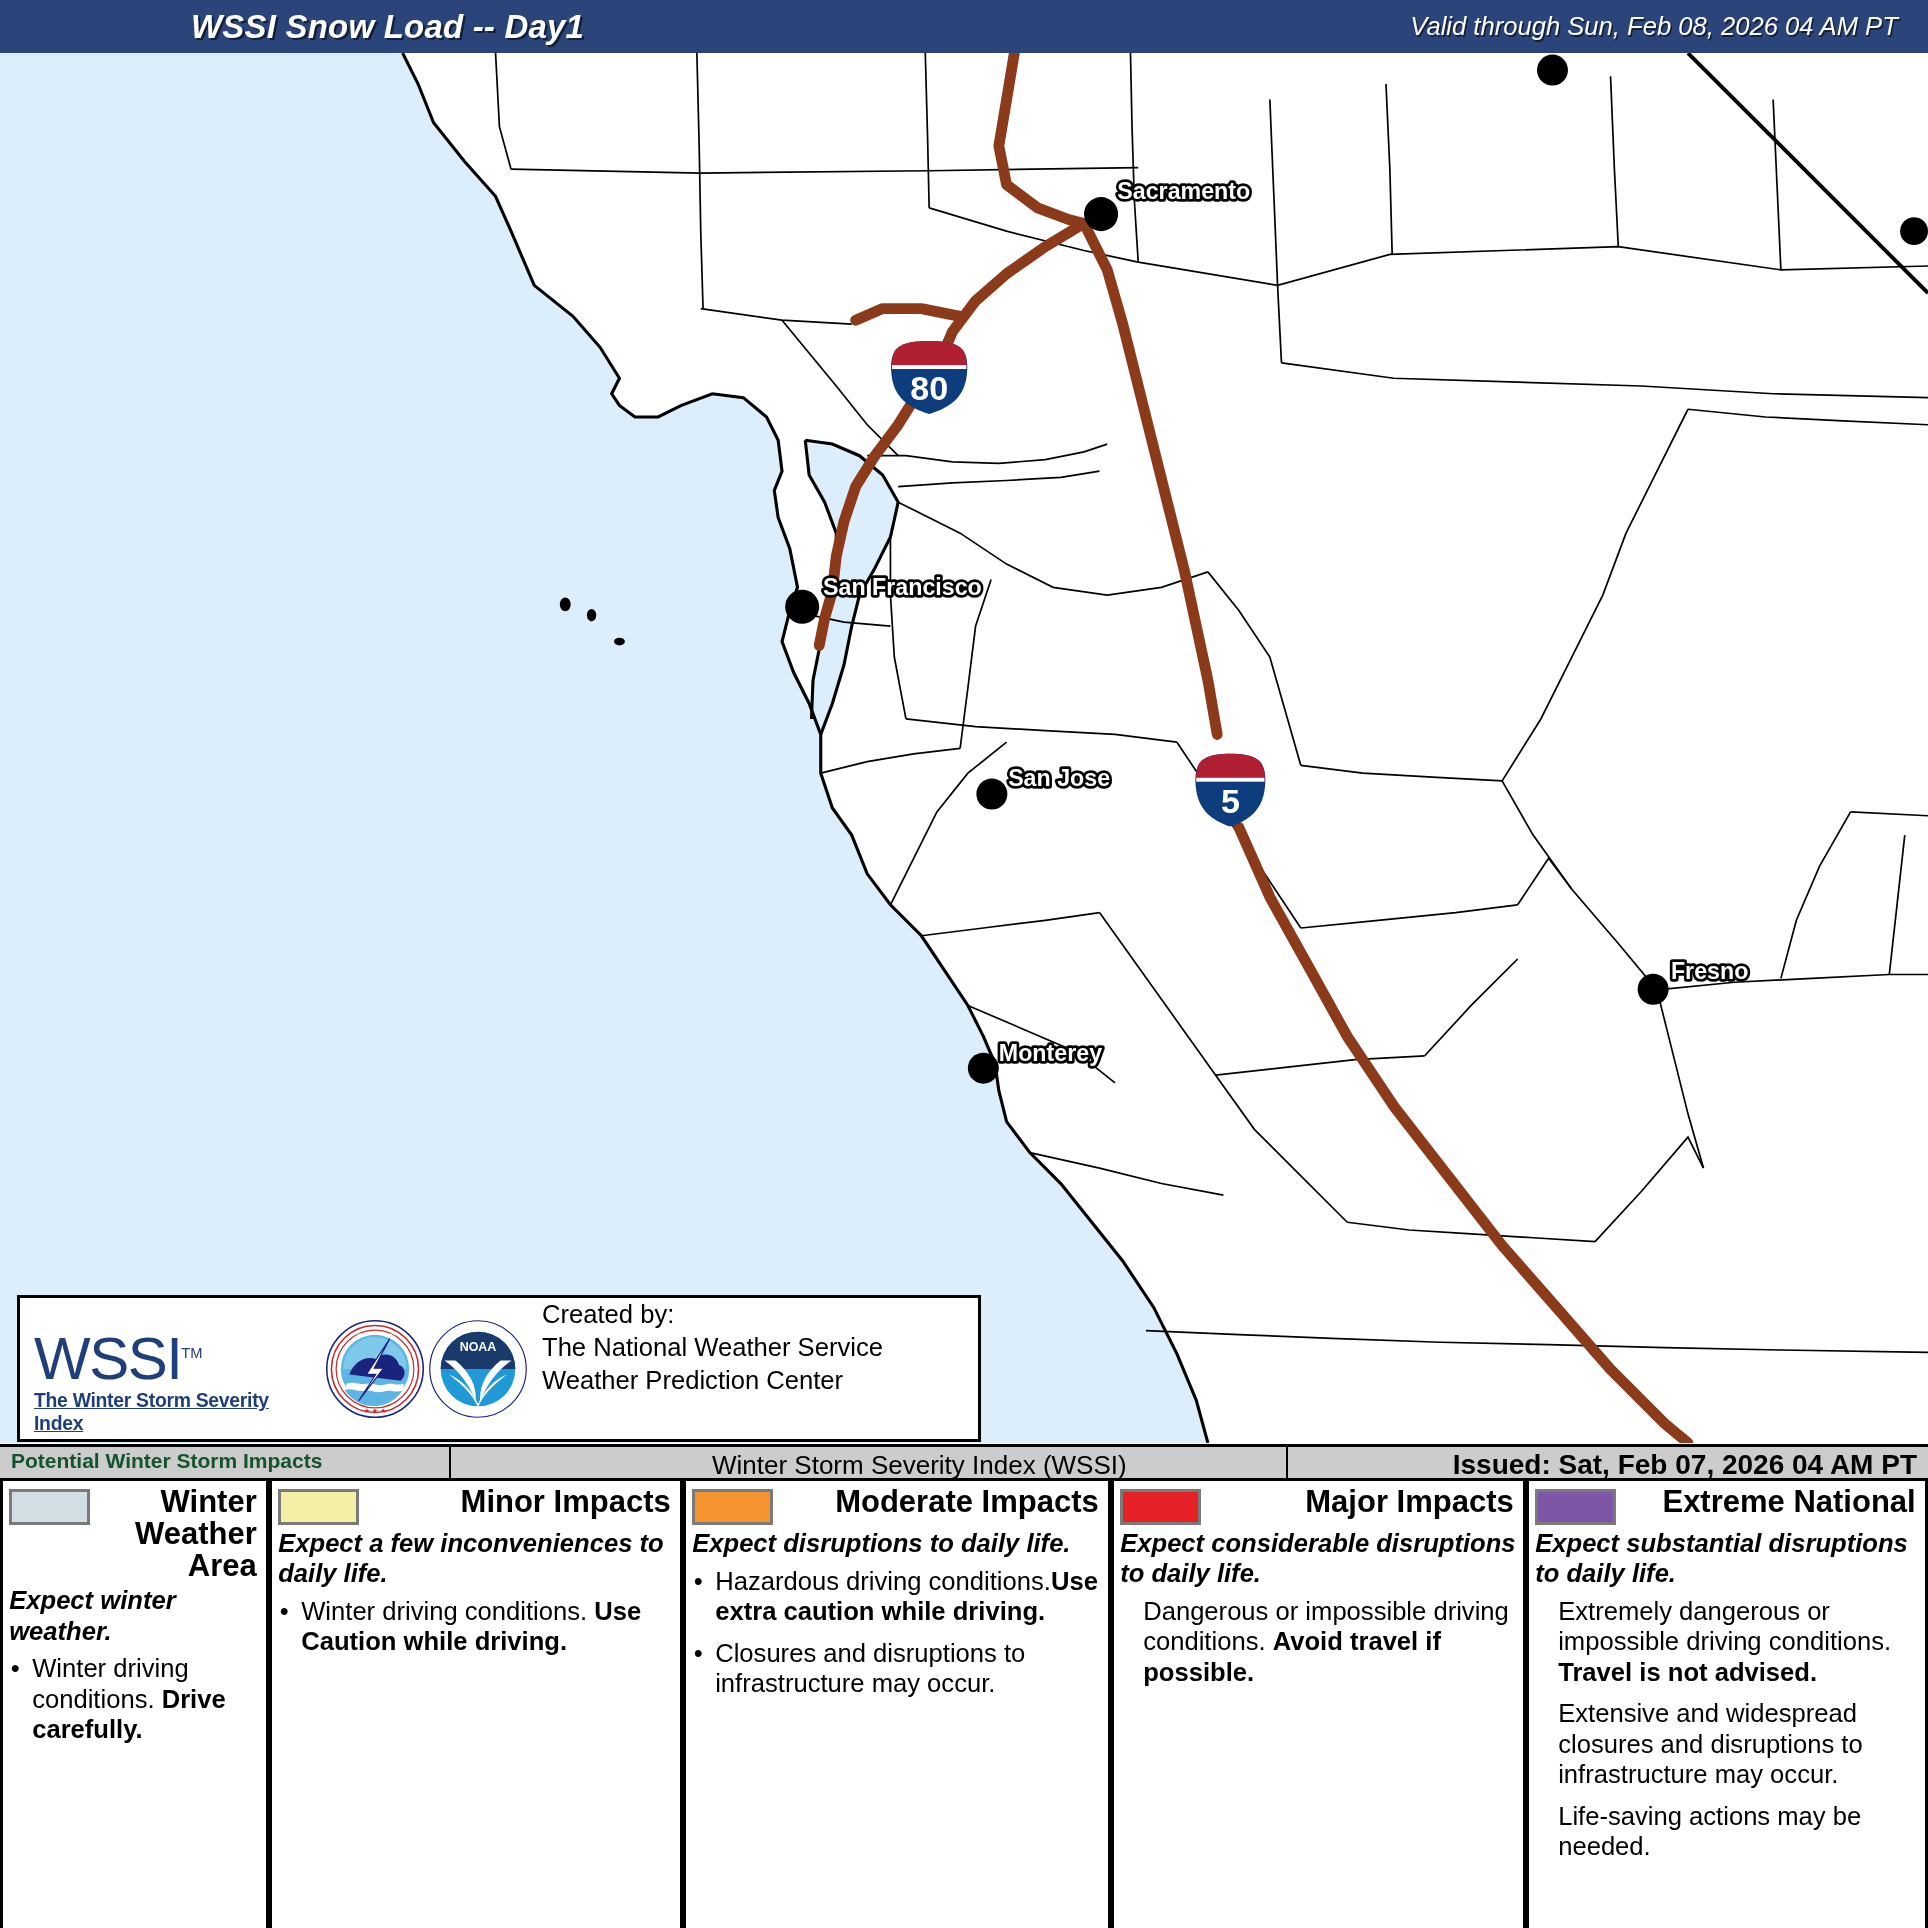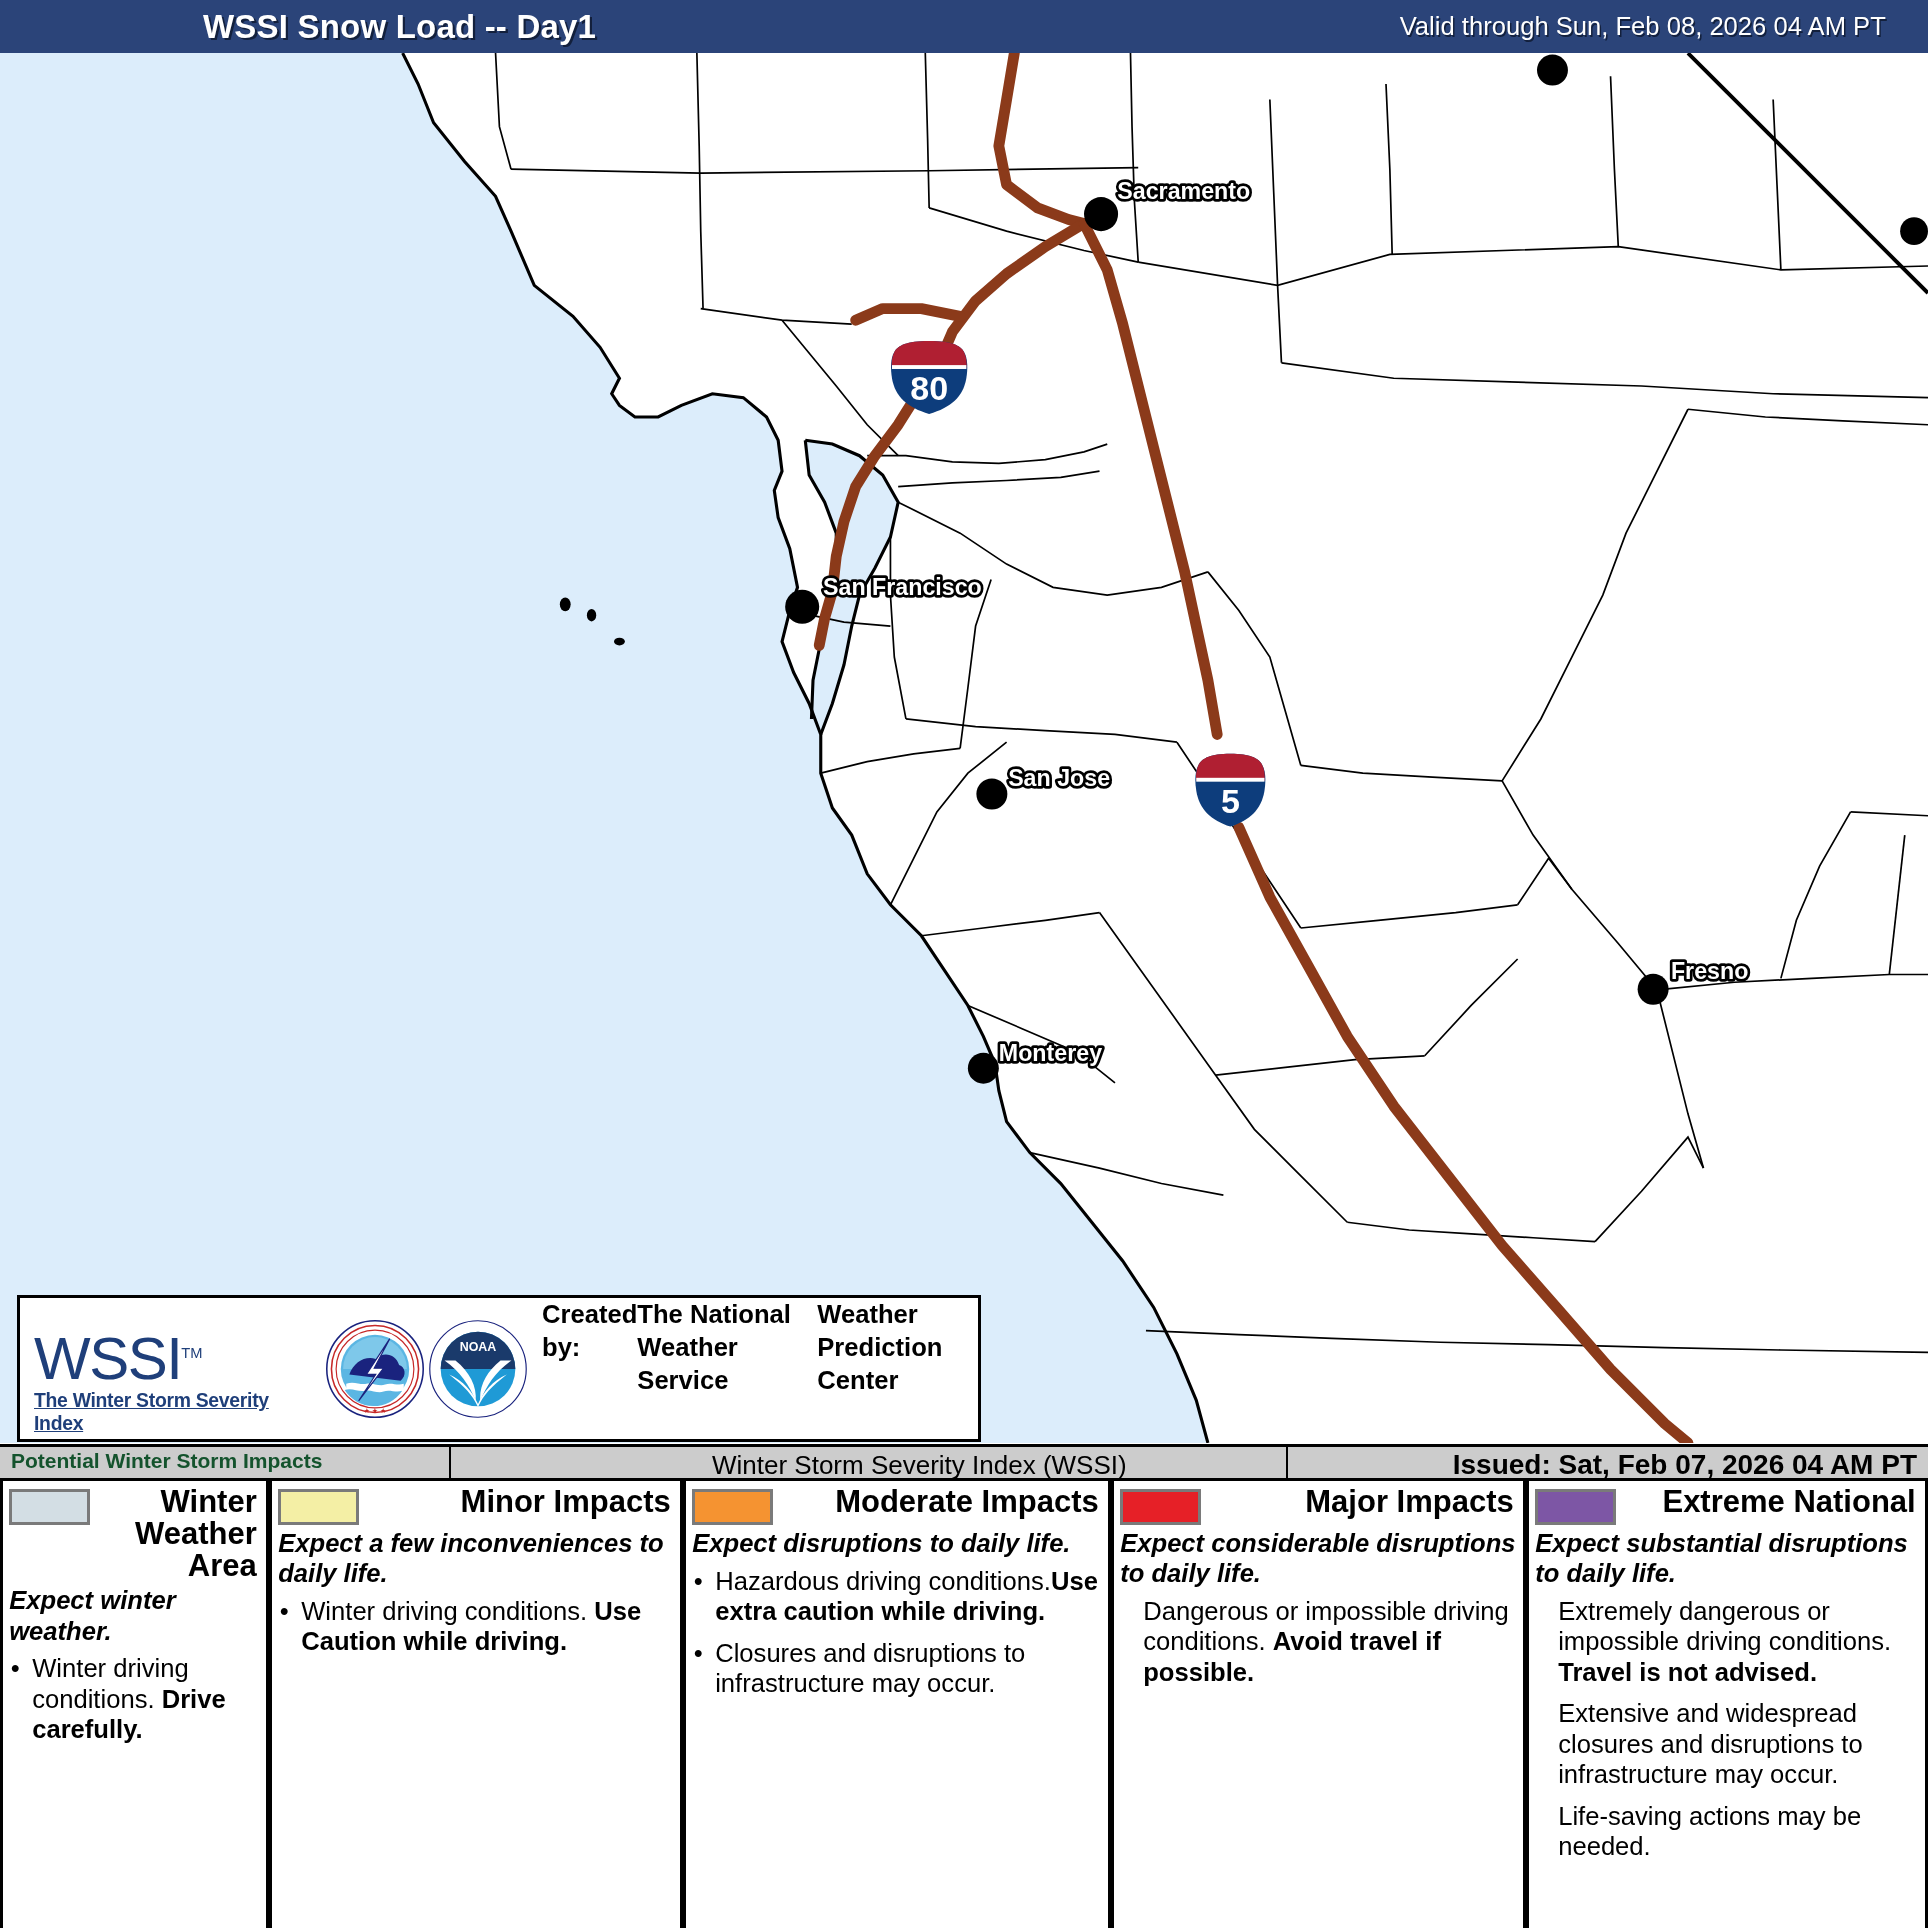--- a/index.html
+++ b/index.html
@@ -9,21 +9,22 @@
     background: #ffffff;
     overflow: hidden;
   }
   #page { position: relative; width: 1928px; height: 1928px; background:#fff; }
 
   
   .header {
     position: absolute; left:0; top:0; width:1928px; height:53px;
     background:#2b4479;
     display:flex; align-items:center; justify-content:space-between;
-    padding: 0 36px;
+    padding: 0 24px;
+    font-style: italic;
   }
   .header-title {
     color:#ffffff; font-size:33px; font-weight:bold; letter-spacing:0.2px;
     text-shadow: 2.3px 2.3px 0 #13203c;
     margin-left: 167px;
   }
   .header-valid {
     color:#ffffff; font-size:25.6px; font-weight:normal;
     text-shadow: 1.5px 1.5px 0 #13203c;
     margin-right: 6.2px;
@@ -56,23 +57,22 @@
     font-size:60px; font-weight:normal; color:#1f3f7a; letter-spacing:-1.5px;
     line-height:0.95; font-family:"Liberation Sans", sans-serif;margin-top:32px;
   }
   .wssi-word sup { font-size:14.7px; vertical-align: super; letter-spacing:0; }
   .wssi-tag { font-size:19.4px; font-weight:bold; color:#1f3f7a; margin-top:1.5px; letter-spacing:-0.3px;text-decoration:underline;}
   .wssi-bar { display:flex; width:279px; height:18.6px; margin-top:5.4px; }
   .wssi-bar i { flex:1; display:block; }
 
   .seals { width:209px; display:flex; align-items:center; justify-content:center; gap:4.6px; }
   .created {
-    flex:1; display:flex; flex-direction:row; justify-content:flex-end;
+    flex:1; display:flex; flex-direction:column; justify-content:flex-start;
     padding-left:11px;
-    font-weight:bold;
   }
   .created div { font-size:25.6px; color:#000; line-height:1.28; }
 
   
   .gray-bar {
     position:absolute; left:0; top:1444px; width:1928px; height:37px;
     background:#cccccc; border-top:3.9px solid #000; border-bottom:3.9px solid #000;
   }
   .gb-left  { position:absolute; left:11px;  top:1.5px; font-size:21px; font-weight:bold; color:#14532d; }
   .gb-mid   { position:absolute; left:712px; top:3.1px; font-size:26px; font-weight:normal; color:#000; }

